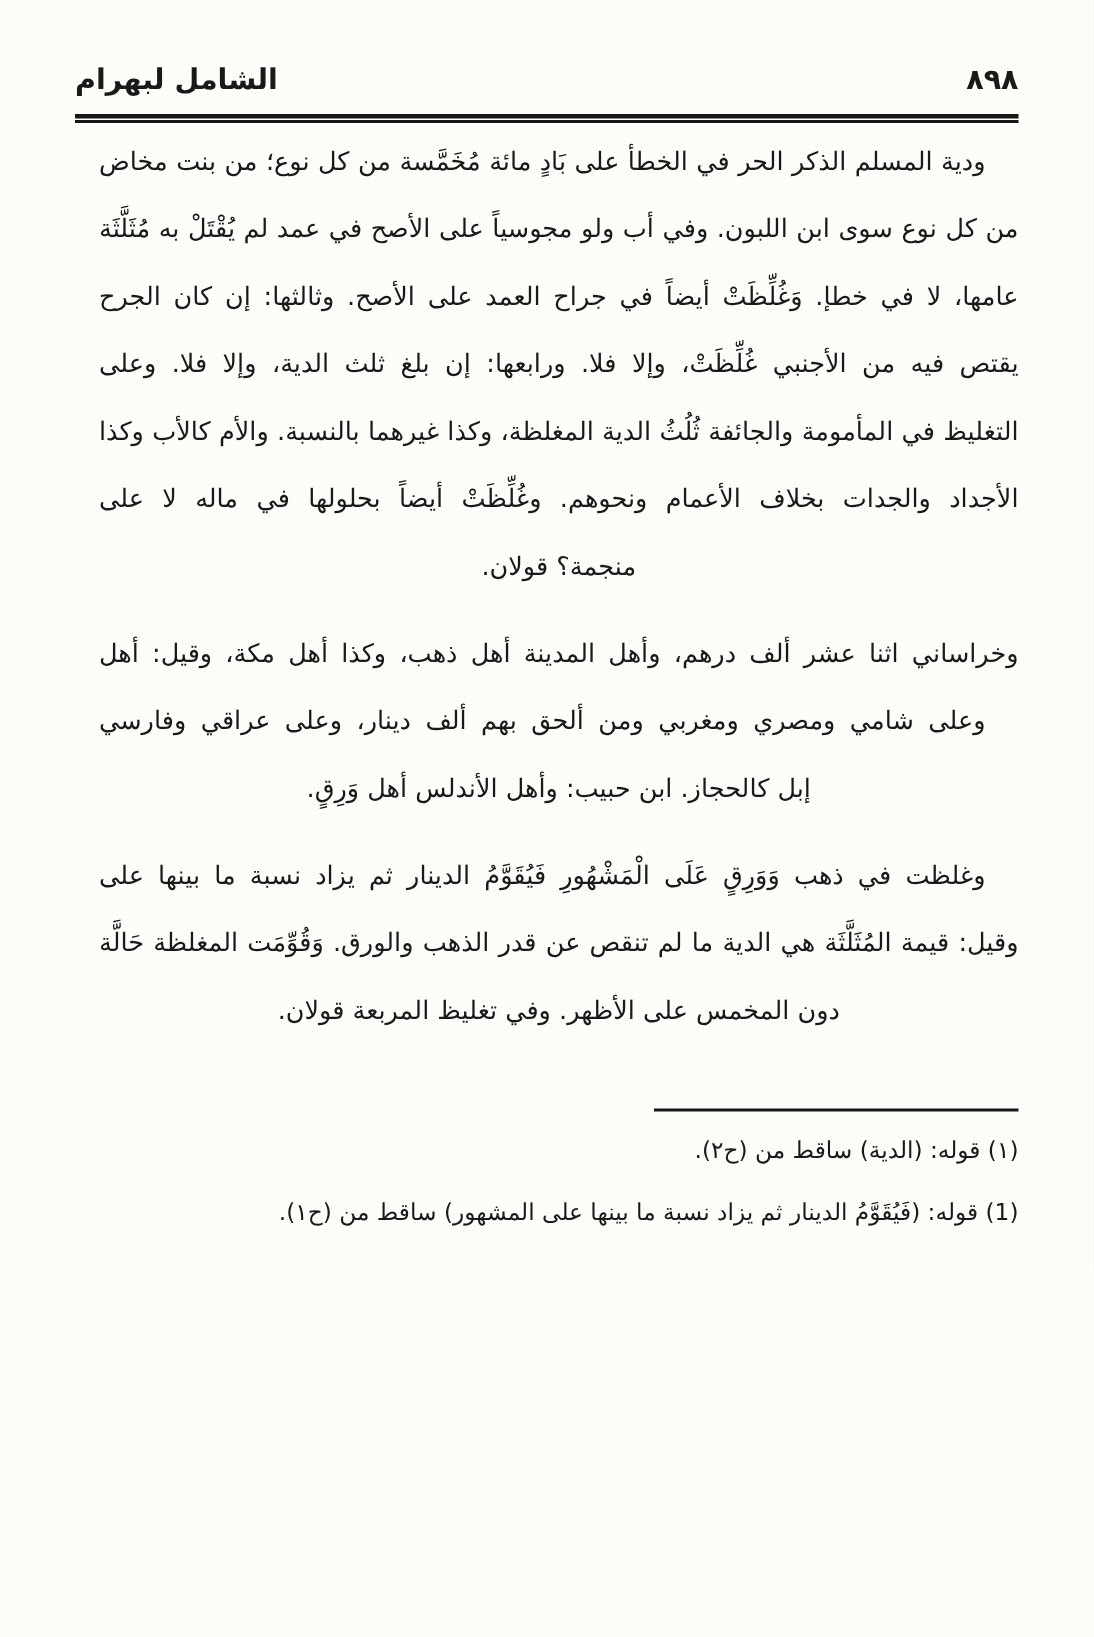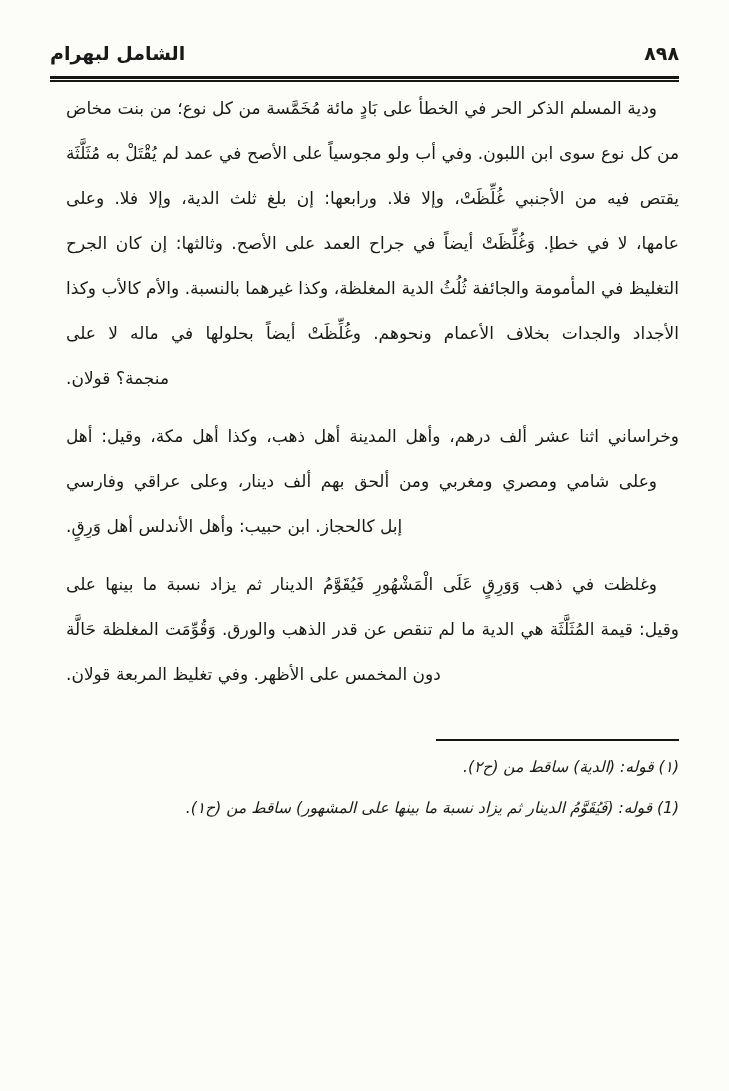--- a/index.html
+++ b/index.html
@@ -47,53 +47,52 @@
   .body { margin-top: 4px; }
   .para { margin: 0 0 13px 16px; }
   .line {
     font-size: 17px;
     line-height: 45px;
     text-align: justify;
     text-align-last: justify;
     white-space: normal;
   }
   .line.first { text-indent: 22px; }
-  .line.last  { text-align: left; text-align-last: auto; }
+  .line.last  { text-align: center; text-align-last: auto; }
   .fn-sep {
     width: 243px;
     border-top: 2px solid #161616;
     margin-top: 42px;
   }
   .footnotes { margin-top: 6px; }
   .fn {
     font-size: 15.5px;
     line-height: 41px;
     text-align: right;
-    font-style: italic;
   }
 </style>
 </head>
 <body>
 
 <div class="page">
 
   <div class="header">
     <span class="page-number">٨٩٨</span>
     <span class="book-title">الشامل لبهرام</span>
   </div>
 
   <div class="rule-double"></div>
 
 
   <main class="body" id="paragraphs">
       <div class="para">
         <div class="line first">ودية المسلم الذكر الحر في الخطأ على بَادٍ مائة مُخَمَّسة من كل نوع؛ من بنت مخاض</div>
         <div class="line">من كل نوع سوى ابن اللبون. وفي أب ولو مجوسياً على الأصح في عمد لم يُقْتَلْ به مُثَلَّثَة</div>
+        <div class="line">عامها، لا في خطإ. وَغُلِّظَتْ أيضاً في جراح العمد على الأصح. وثالثها: إن كان الجرح</div>
         <div class="line">يقتص فيه من الأجنبي غُلِّظَتْ، وإلا فلا. ورابعها: إن بلغ ثلث الدية، وإلا فلا. وعلى</div>
-        <div class="line">عامها، لا في خطإ. وَغُلِّظَتْ أيضاً في جراح العمد على الأصح. وثالثها: إن كان الجرح</div>
         <div class="line">التغليظ في المأمومة والجائفة ثُلُثُ الدية المغلظة، وكذا غيرهما بالنسبة. والأم كالأب وكذا</div>
         <div class="line">الأجداد والجدات بخلاف الأعمام ونحوهم. وغُلِّظَتْ أيضاً بحلولها في ماله لا على</div>
         <div class="line last">منجمة؟ قولان.</div>
       </div>
       <div class="para">
         <div class="line">وخراساني اثنا عشر ألف درهم، وأهل المدينة أهل ذهب، وكذا أهل مكة، وقيل: أهل</div>
         <div class="line first">وعلى شامي ومصري ومغربي ومن ألحق بهم ألف دينار، وعلى عراقي وفارسي</div>
         <div class="line last">إبل كالحجاز. ابن حبيب: وأهل الأندلس أهل وَرِقٍ.</div>
       </div>
       <div class="para">

